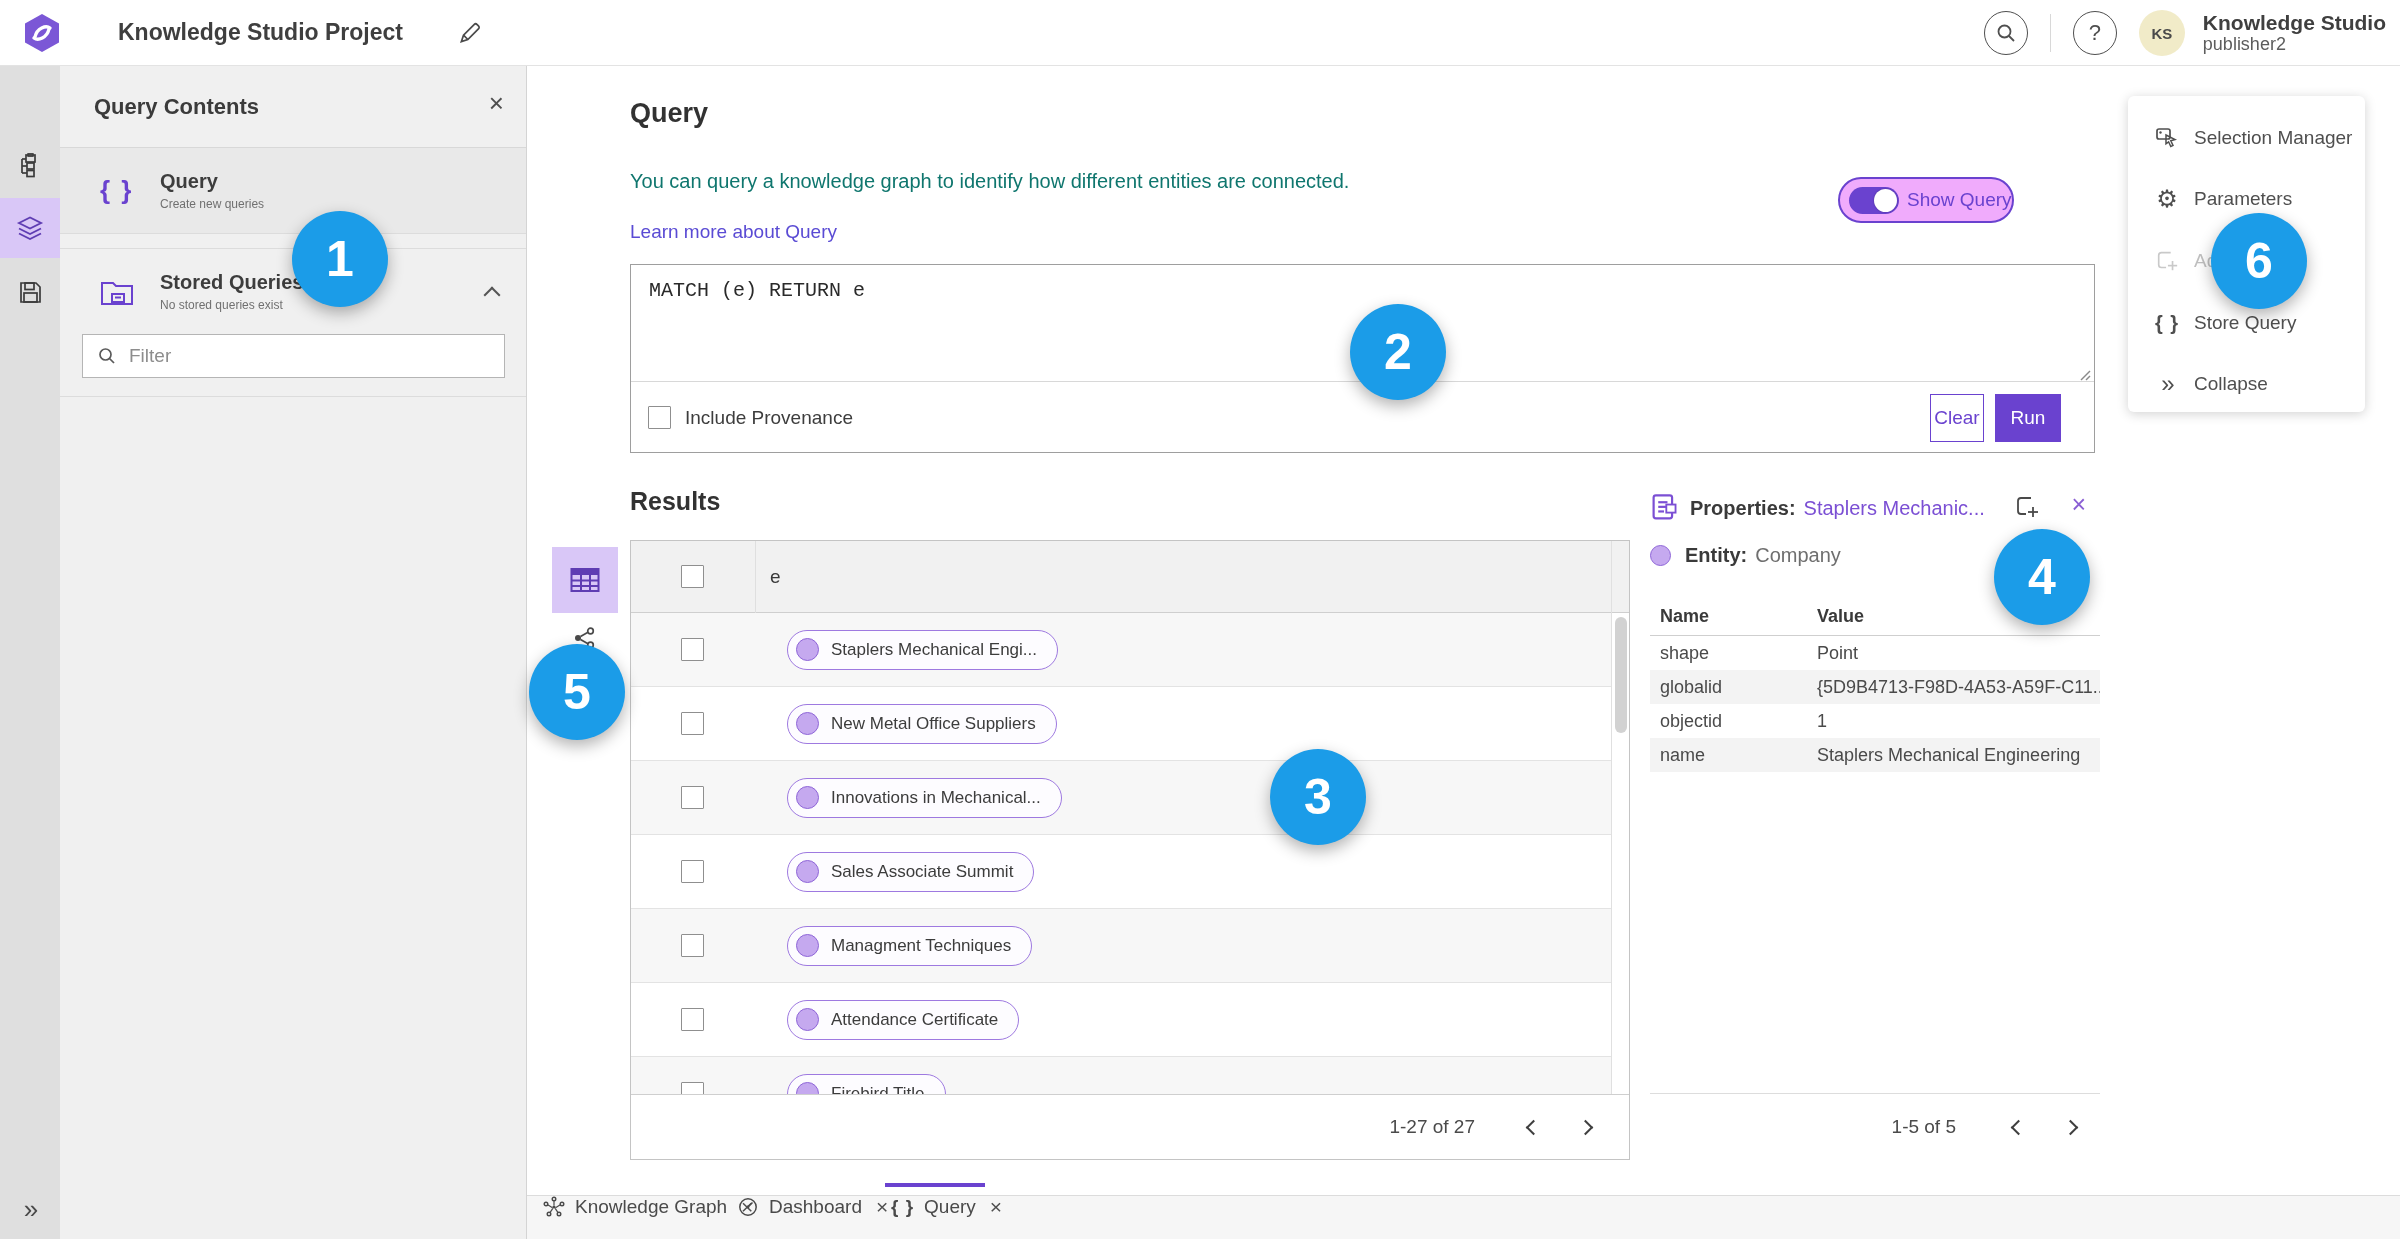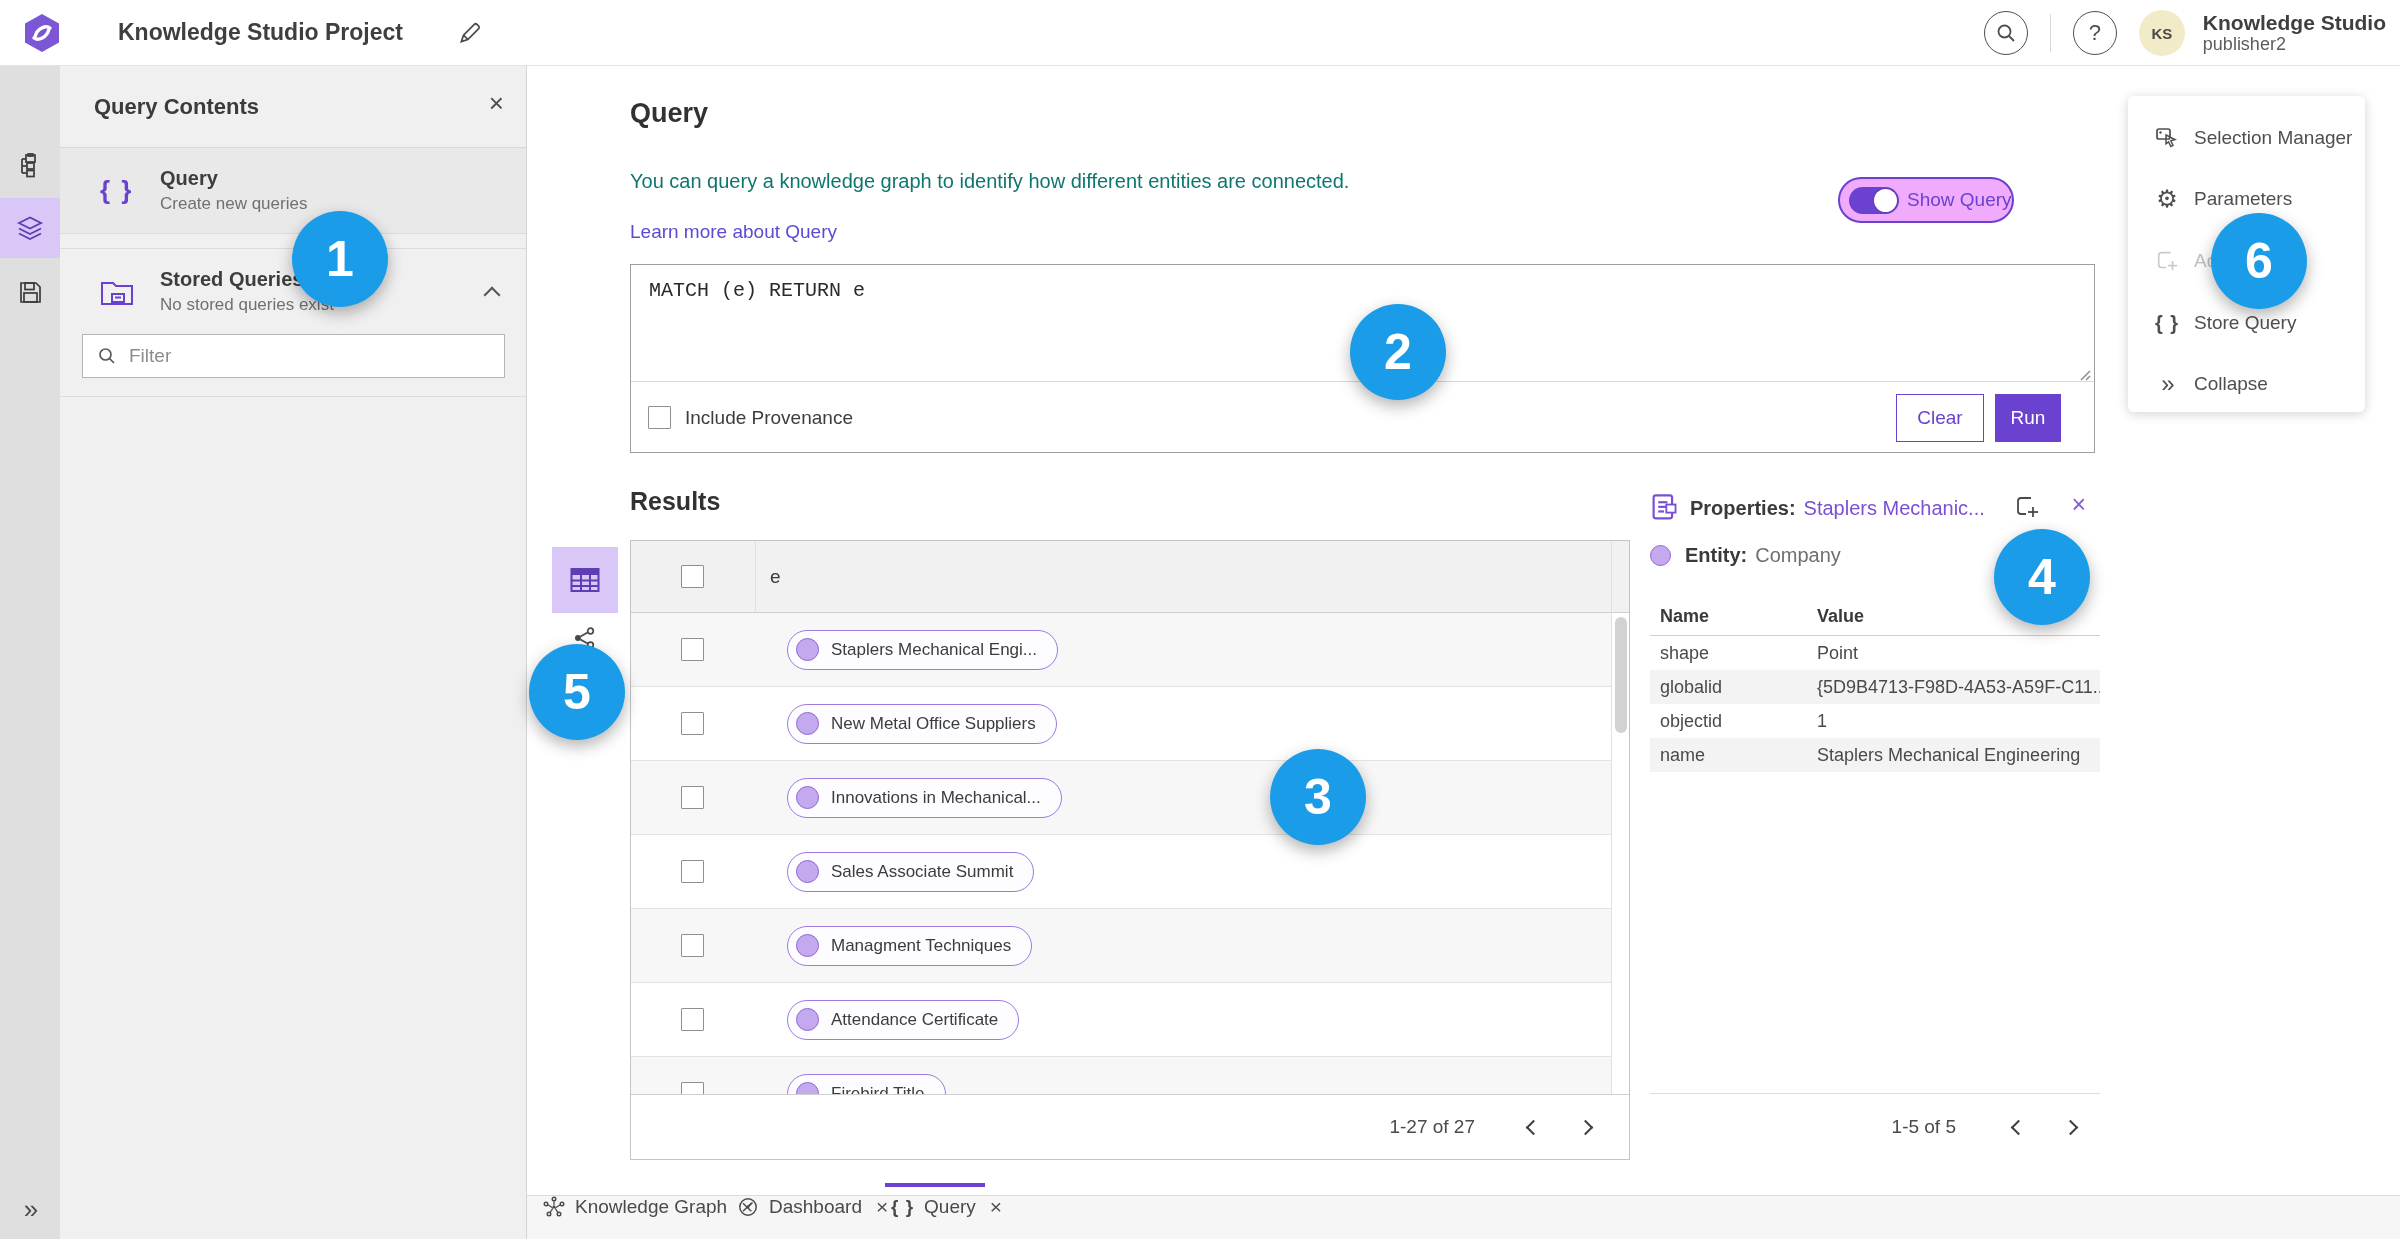--- a/index.html
+++ b/index.html
@@ -36,21 +36,21 @@
   .contents-header { position:absolute; left:0; top:0; width:100%; height:82px;
                      border-bottom:1px solid #d8d8d8; display:flex; align-items:center; }
   .contents-title { margin-left:34px; font-size:22px; font-weight:700; color:#3b3b3b; }
   .panel-close { position:absolute; right:22px; top:24px; font-size:26px; color:#4f4f4f; line-height:1; }
   .c-item { position:absolute; left:0; width:100%; display:flex; align-items:center; }
   .c-item.query-item { top:82px; height:86px; background:#e9e9e9; border-bottom:1px solid #dcdcdc; }
   .c-item.stored-item { top:182px; height:86px; border-top:1px solid #dcdcdc; }
   .c-item .c-icon { width:44px; margin-left:40px; color:#6a42cf; }
   .c-text { margin-left:16px; }
   .c-title { font-size:20px; font-weight:700; color:#3d3d3d; }
-  .c-sub { font-size:17px; color:#707070; margin-top:4px; }
+  .c-sub { font-size:12px; color:#707070; margin-top:4px; }
   .braces { font-size:26px; font-weight:700; letter-spacing:2px; color:#6a42cf; }
   .chev-up { position:absolute; right:28px; top:40px; width:12px; height:12px;
              border-left:2.2px solid #555; border-top:2.2px solid #555; transform:rotate(45deg); }
   .filter-wrap { position:absolute; left:22px; top:268px; width:423px; height:44px; background:#fff;
                  border:1px solid #b5b5b5; display:flex; align-items:center; }
   .filter-wrap input { border:none; outline:none; flex:1; font-size:19px; color:#3d3d3d;
                        font-family:inherit; background:transparent; margin-left:12px; }
   .filter-wrap input::placeholder { color:#8d8d8d; }
   .filter-icon { margin-left:14px; color:#5a5a5a; }
   .contents-divider { position:absolute; left:0; top:330px; width:100%; height:1px; background:#dcdcdc; }
@@ -72,21 +72,21 @@
   .query-card textarea { position:absolute; left:0; top:0; width:100%; height:116px; border:none; outline:none; resize:none;
                          font-family:"Liberation Mono","DejaVu Sans Mono",monospace; font-size:20px; color:#2a2a2a;
                          padding:14px 18px; background:transparent; }
   .query-divider { position:absolute; left:0; top:116px; width:100%; height:1px; background:#d8d8d8; }
   .resize-handle { position:absolute; right:3px; top:102px; color:#8a8a8a; }
   .prov-row { position:absolute; left:0; top:117px; width:100%; height:71px; display:flex; align-items:center; }
   .checkbox { width:23px; height:23px; border:1.5px solid #8f8f8f; background:#fff; border-radius:1px; }
   .prov-row .checkbox { margin-left:17px; }
   .prov-label { margin-left:14px; font-size:19px; color:#3d3d3d; }
   .btn { position:absolute; height:48px; font-size:19px; display:flex; align-items:center; justify-content:center; cursor:pointer; }
-  .btn-clear { right:110px; top:12px; width:88px; background:#fff; border:1.6px solid #6a42cf; color:#6a42cf; }
+  .btn-clear { right:110px; top:12px; width:54px; background:#fff; border:1.6px solid #6a42cf; color:#6a42cf; }
   .btn-run { right:33px; top:12px; width:66px; background:#6a42cf; border:1px solid #6a42cf; color:#fff; }
 
   
   .r-title { position:absolute; left:630px; top:487px; font-size:25px; font-weight:700; color:#323232; }
   .view-btn { position:absolute; left:552px; top:547px; width:66px; height:66px; display:flex; align-items:center;
               justify-content:center; color:#4a4a4a; }
   .view-btn.active { background:#d9c7f7; color:#5f3db3; }
   .view-btn.linkchart { top:613px; height:50px; }
 
   .results-card { position:absolute; left:630px; top:540px; width:1000px; height:620px; border:1px solid #c4c4c4; background:#fff; }

